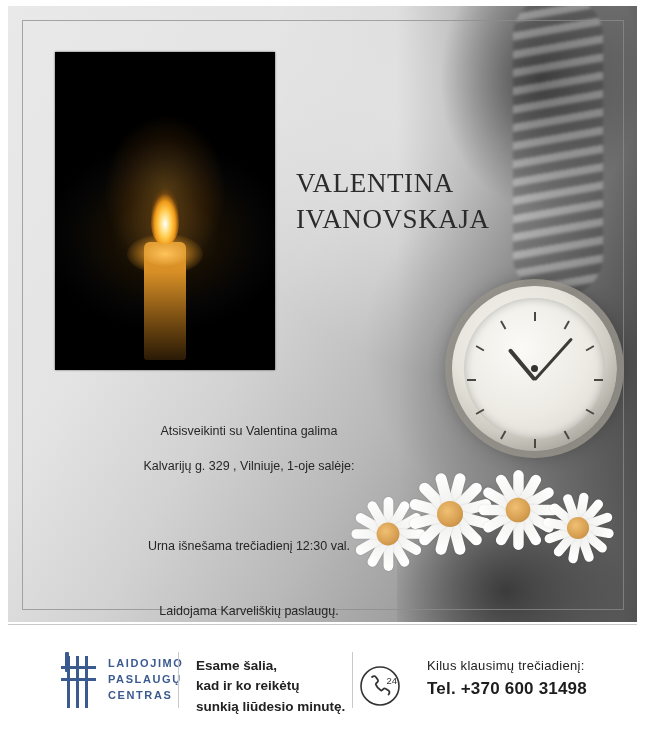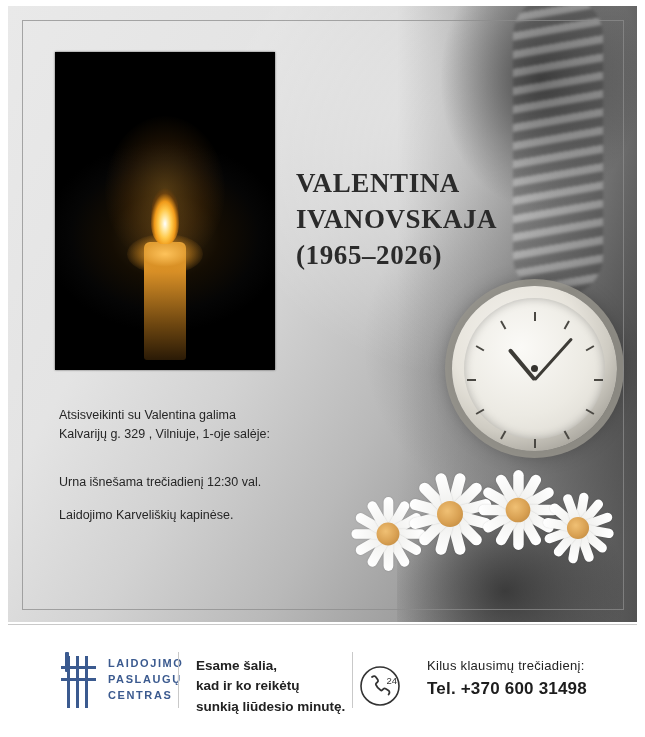--- a/index.html
+++ b/index.html
@@ -210,32 +210,32 @@
     position: absolute;
     left: 288px;
     top: 160px;
     width: 320px;
     font-family: "Liberation Serif", serif;
     color: #2b2b2b;
     font-size: 27px;
     line-height: 1.33;
     letter-spacing: 0.6px;
   }
-  .deceased div { white-space: nowrap; font-weight: bold; }
+  .deceased div { white-space: nowrap; }
 
   .details {
     position: absolute;
     left: 51px;
     top: 400px;
     width: 380px;
     color: #262626;
     font-size: 12.5px;
     line-height: 1.55;
   }
-  .details p { margin: 0; }
+  .details p { margin: 16px; text-align: center; }
   .details .gap { height: 14px; }
 
   
   .divider {
     position: absolute;
     left: 8px;
     top: 624px;
     width: 629px;
     height: 1px;
     background: #c9c9c9;
@@ -446,31 +446,30 @@
     <div class="candle-photo">
       <div class="flame-halo"></div>
       <div class="candle-body"></div>
       <div class="candle-glowpool"></div>
       <div class="flame"></div>
     </div>
 
     <div class="deceased">
       <div>VALENTINA</div>
       <div>IVANOVSKAJA</div>
-      <div>(1965–2026)</div>
     </div>
 
     <div class="details">
       <p>Atsisveikinti su Valentina galima</p>
       <p>Kalvarijų g. 329 , Vilniuje, 1-oje salėje:</p>
       <div class="gap"></div>
       <div class="gap"></div>
       <p>Urna išnešama trečiadienį 12:30 val.</p>
       <div class="gap"></div>
-      <p>Laidojimo Karveliškių kapinėse.</p>
+      <p>Laidojama Karveliškių paslaugų.</p>
     </div>
   </div>
 
   <div class="divider"></div>
 
   <div class="footer">
 
     <div class="logo-block">
       <div class="logo-mark">
         <div class="cross-v"></div>

